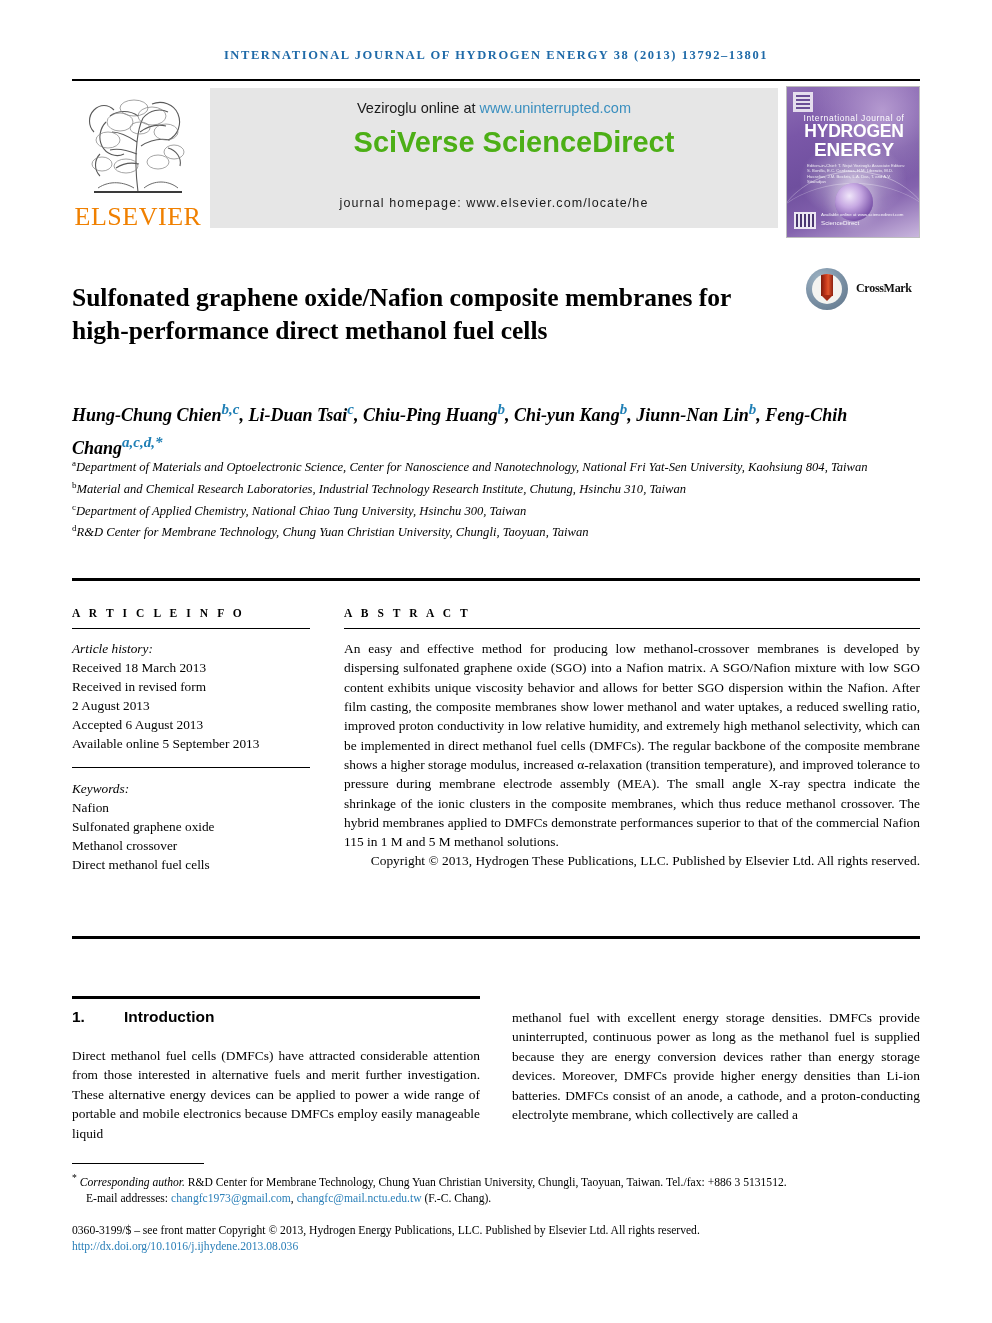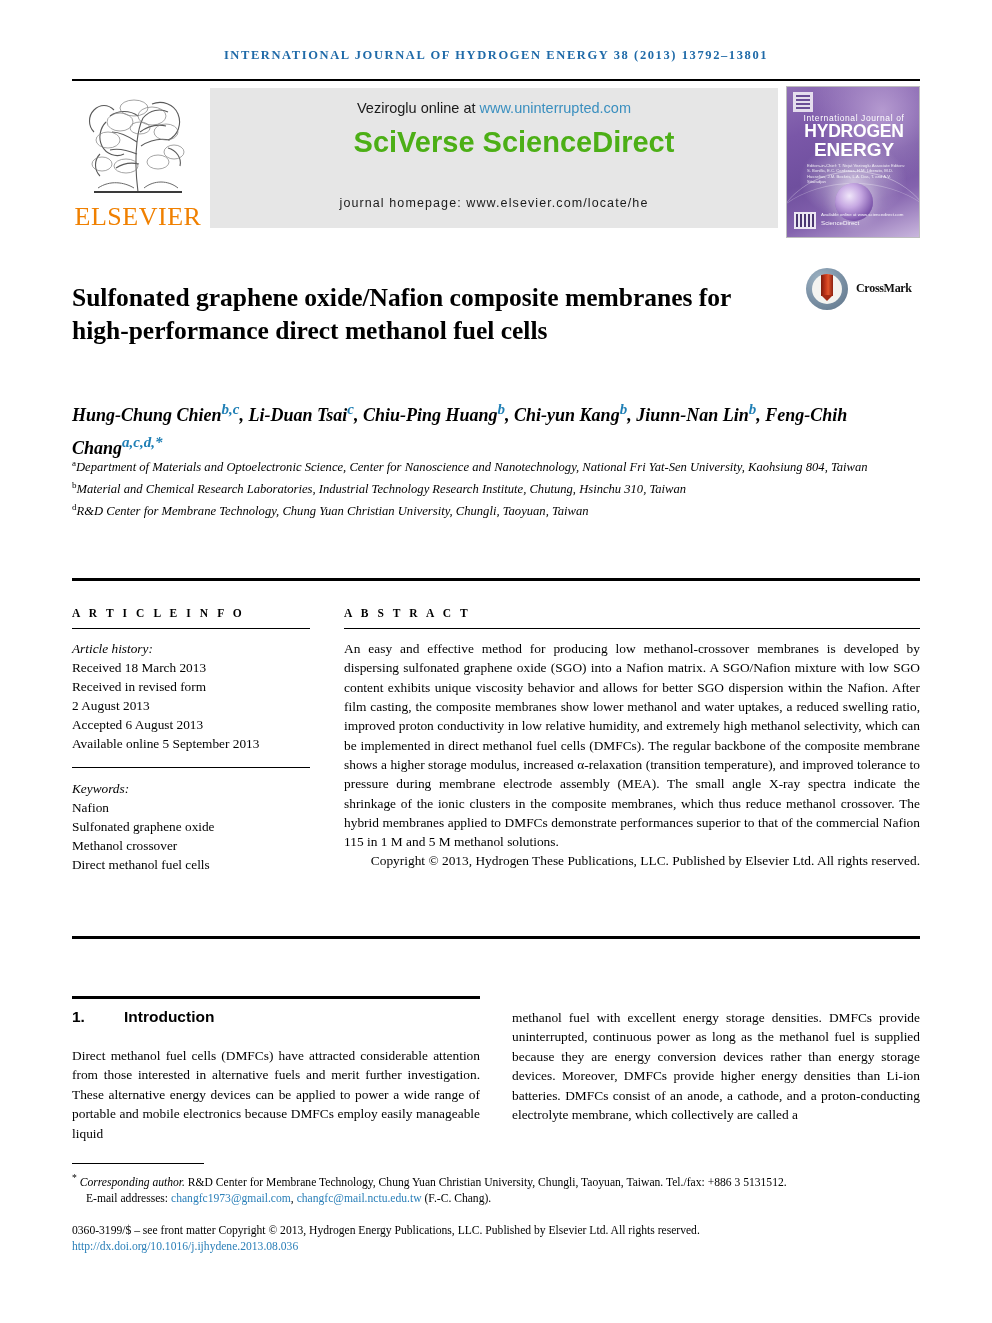--- a/index.html
+++ b/index.html
@@ -526,20 +526,21 @@
     <span>Li-Duan Tsai</span><sup>c</sup>,
     <span>Chiu-Ping Huang</span><sup>b</sup>,
     <span>Chi-yun Kang</span><sup>b</sup>,
     <span>Jiunn-Nan Lin</span><sup>b</sup>,
     <span>Feng-Chih Chang</span><sup>a,c,d,*</sup>
   </div>
 
   <div class="affils">
     <div><sup>a</sup><span>Department of Materials and Optoelectronic Science, Center for Nanoscience and Nanotechnology, National Fri Yat-Sen University, Kaohsiung 804, Taiwan</span></div>
     <div><sup>b</sup><span>Material and Chemical Research Laboratories, Industrial Technology Research Institute, Chutung, Hsinchu 310, Taiwan</span></div>
+    <div><sup>c</sup><span>Department of Applied Chemistry, National Chiao Tung University, Hsinchu 300, Taiwan</span></div>
     <div><sup>d</sup><span>R&amp;D Center for Membrane Technology, Chung Yuan Christian University, Chungli, Taoyuan, Taiwan</span></div>
   </div>
 
   <div class="rule-info-top"></div>
   <div class="rule-info-bot"></div>
 
   <div class="info-col">
     <div class="sec-label">A R T I C L E   I N F O</div>
     <div class="thin-rule"></div>
     <div class="info-block">

